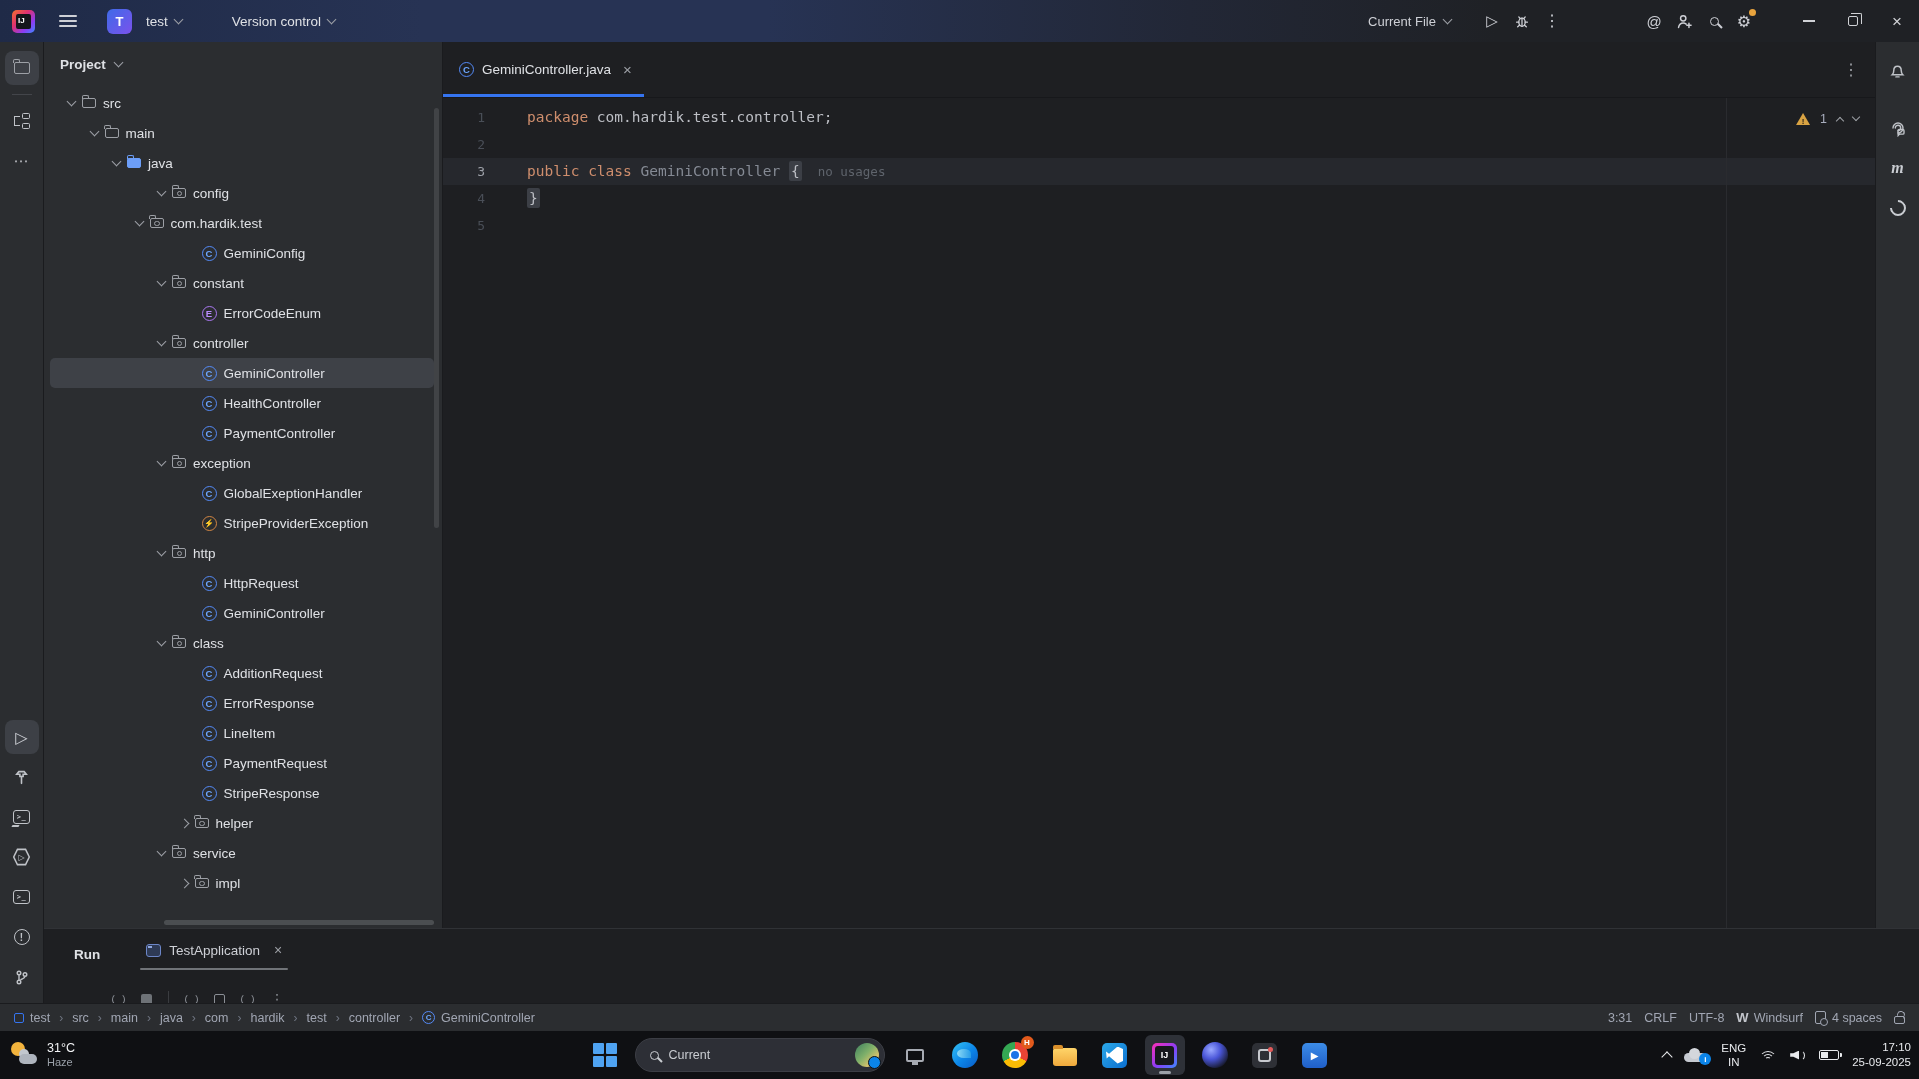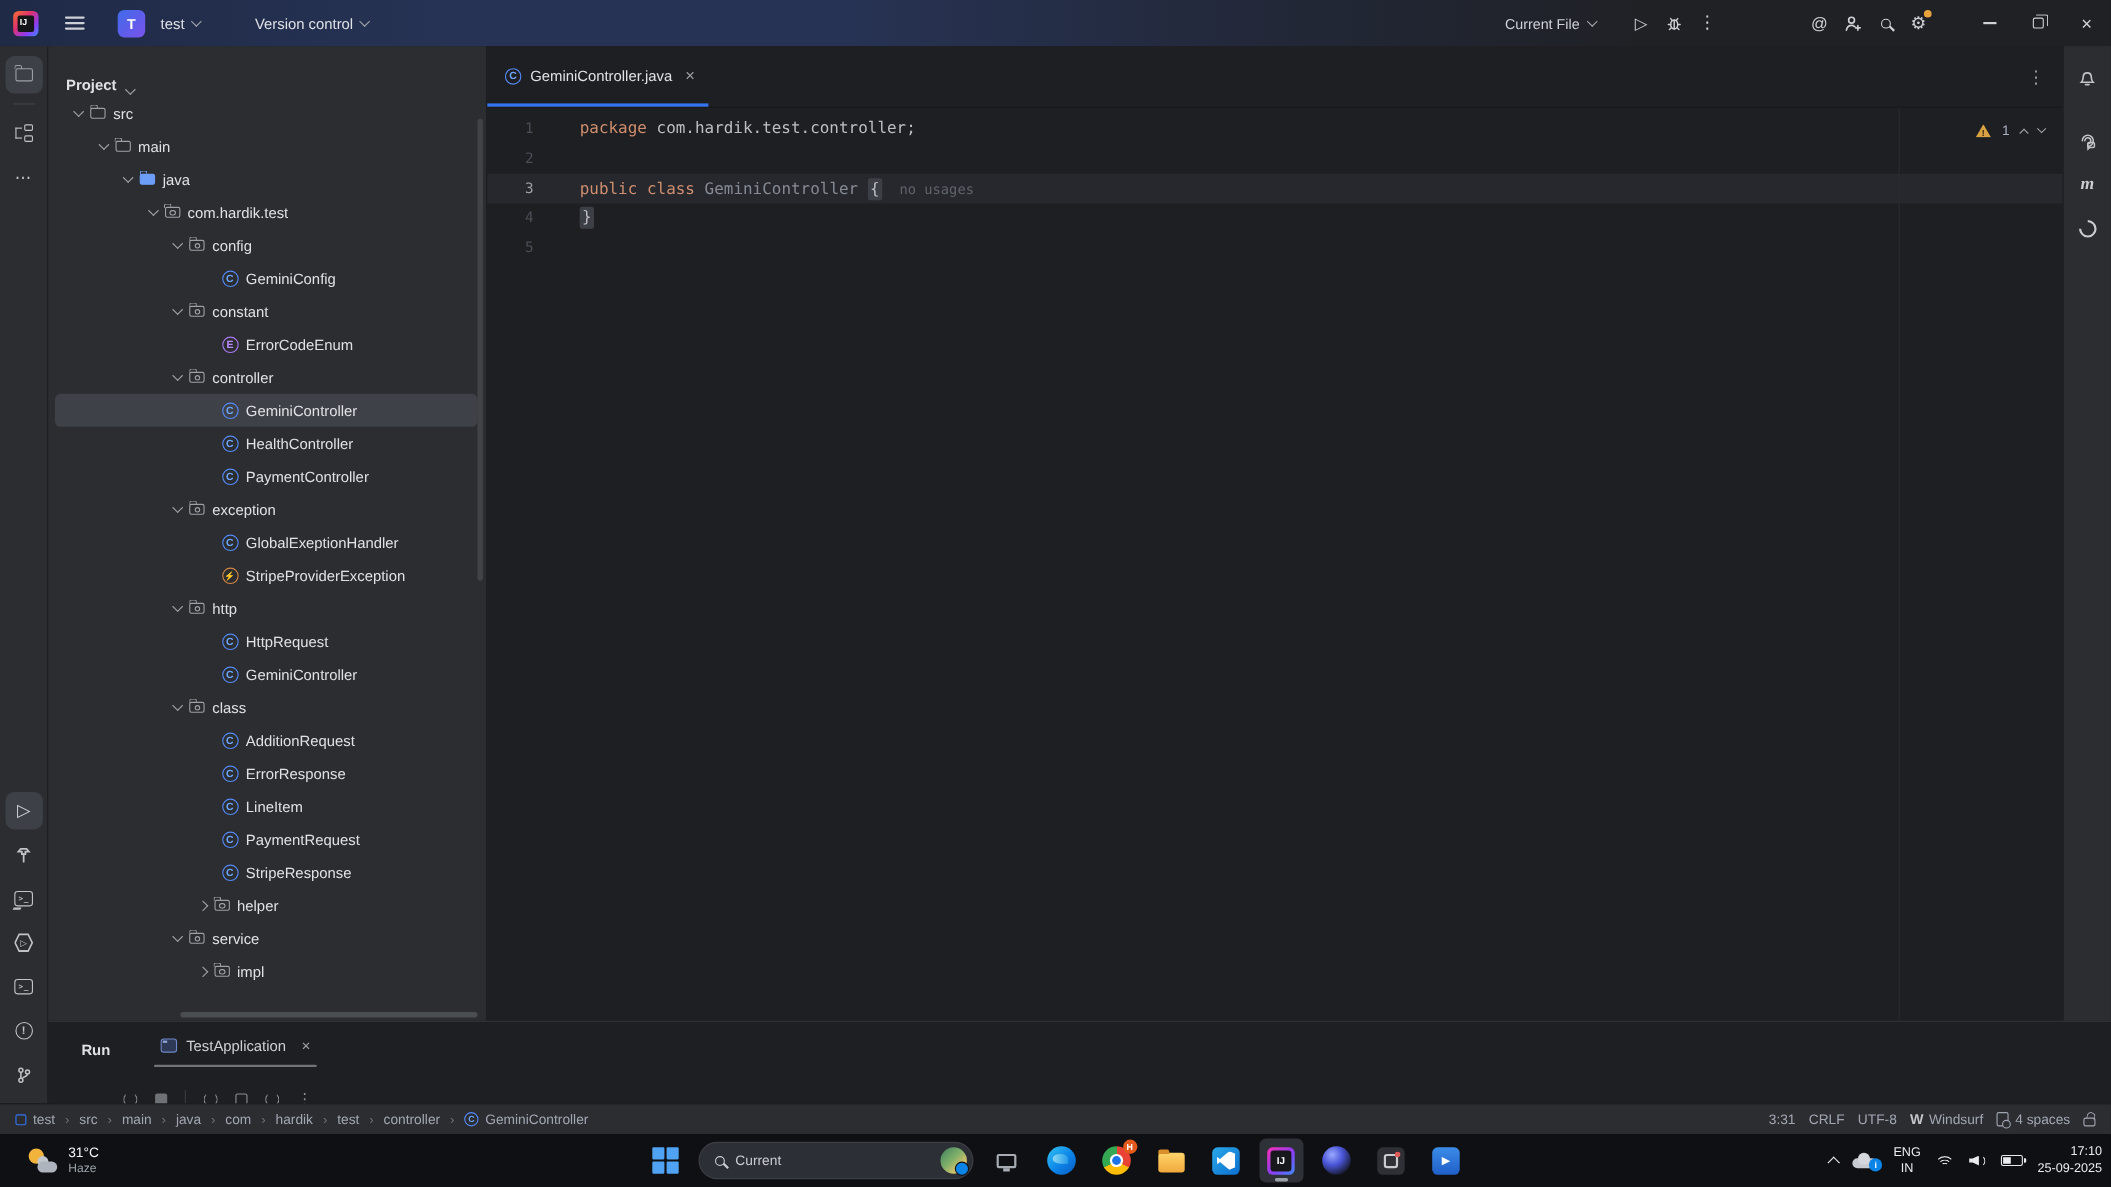--- a/index.html
+++ b/index.html
@@ -75,21 +75,21 @@
   .probl{width:16px;height:16px;border:1.6px solid #C0C3C8;border-radius:50%;display:inline-flex;align-items:center;justify-content:center;font:700 10px "Liberation Sans",sans-serif;color:#C0C3C8}
   .maven{font:italic 700 16px "Liberation Serif",serif;color:#C9CCD1}
   .gradle{width:16px;height:16px;border:2px solid #C9CCD1;border-radius:50%;border-left-color:transparent;transform:rotate(45deg);display:inline-block}
 
   
   .centercol{flex:1;display:flex;flex-direction:column;min-width:0}
   .workrow{height:886px;flex:none;display:flex;min-width:0}
 
   
   .ppanel{width:399px;flex:none;background:#2B2D30;border-right:1px solid #1A1B1E;position:relative;display:flex;flex-direction:column}
-  .pp-head{height:44px;flex:none;display:flex;align-items:flex-end;gap:9px;padding:1px 16px;font-size:13.5px;font-weight:700;color:#DFE1E5}
+  .pp-head{height:44px;flex:none;display:flex;align-items:center;gap:9px;padding:1px 16px;font-size:13.5px;font-weight:700;color:#DFE1E5}
   .tree{flex:1;overflow:hidden;padding-top:2px;position:relative}
   .trow{height:30px;display:flex;align-items:center;gap:7px;font-size:13.5px;color:#DFE1E5;white-space:nowrap;margin:0 8px 0 6px;border-radius:5px}
   .trow.sel{background:#3E4147}
   .chsp{width:14px;flex:none}
   .cir{width:15px;height:15px;border-radius:50%;display:inline-flex;align-items:center;justify-content:center;font:700 9.5px "Liberation Sans",sans-serif;flex:none}
   .cC{border:1.5px solid #548AF7;color:#6CA6FF}
   .cE{border:1.5px solid #A978F0;color:#BB8CFF}
   .cX{border:1.5px solid #D08544;color:#E8A33D;font-size:8px}
   .vscroll{position:absolute;right:3px;top:66px;width:5px;height:420px;border-radius:3px;background:#53555A;opacity:.55}
   .hscroll{position:absolute;left:120px;bottom:3px;height:5px;width:270px;border-radius:3px;background:#5A5C60;opacity:.7}
@@ -145,21 +145,21 @@
   .sright{margin-left:auto;display:flex;align-items:center;gap:12px}
   .sitem{display:flex;align-items:center;gap:6px}
   .wmark{font-weight:700;font-size:13px;color:#C2C5CB;letter-spacing:-1px}
   .docgear{position:relative;width:11px;height:13px;border:1.4px solid #A1A6B3;border-radius:2px}
   .docgear::after{content:"";position:absolute;right:-3px;bottom:-3px;width:6px;height:6px;border:1.4px solid #A1A6B3;border-radius:50%;background:#2B2D30}
   .lock{position:relative;width:11px;height:8px;border:1.5px solid #A1A6B3;border-radius:2px;margin-top:5px}
   .lock::before{content:"";position:absolute;top:-6px;right:-1px;width:6px;height:6px;border:1.5px solid #A1A6B3;border-bottom:none;border-radius:4px 4px 0 0;transform:rotate(14deg)}
 
   
   .taskbar{height:48px;flex:none;background:#0F1013;position:relative;display:flex;align-items:center;justify-content:center}
-  .weather{position:absolute;left:25px;display:flex;align-items:flex-end;gap:9px}
+  .weather{position:absolute;left:10px;display:flex;align-items:flex-start;gap:9px}
   .wicon{position:relative;width:28px;height:26px}
   .wicon .sun{position:absolute;left:1px;top:1px;width:14px;height:14px;border-radius:50%;background:#F2B33D}
   .wicon .cl1{position:absolute;right:1px;bottom:3px;width:18px;height:10px;border-radius:6px;background:#AEB4BD}
   .wicon .cl2{position:absolute;right:9px;bottom:8px;width:10px;height:10px;border-radius:50%;background:#C2C7CE}
   .wtemp{font-size:12.5px;color:#F2F3F5;line-height:1.2}
   .wdesc{font-size:11px;color:#9AA0A8;line-height:1.2}
   .tcenter{display:flex;align-items:center;gap:10px}
   .tcell{width:40px;height:40px;border-radius:6px;display:flex;align-items:center;justify-content:center;position:relative}
   .tcell.on{background:#2E3138}
   .tcell.on::after{content:"";position:absolute;bottom:1px;left:50%;width:12px;height:3px;margin-left:-6px;border-radius:2px;background:#9BA1A8}
@@ -352,29 +352,29 @@
               <div class="trow" style="padding-left: 40.5px;">
                 <span class="chev d"></span>
                 <span class="fold"></span>
                 <span>main</span>
               </div>
               <div class="trow" style="padding-left: 63px;">
                 <span class="chev d"></span>
                 <span class="fold src"></span>
                 <span>java</span>
               </div>
+              <div class="trow" style="padding-left: 108px;">
+                <span class="chev d"></span>
+                <span class="fold pkg"></span>
+                <span>config</span>
+              </div>
               <div class="trow" style="padding-left: 85.5px;">
                 <span class="chev d"></span>
                 <span class="fold pkg"></span>
                 <span>com.hardik.test</span>
-              </div>
-              <div class="trow" style="padding-left: 108px;">
-                <span class="chev d"></span>
-                <span class="fold pkg"></span>
-                <span>config</span>
               </div>
               <div class="trow" style="padding-left: 130.5px;">
                 <span class="chsp"></span>
                 <span class="cir cC">C</span>
                 <span>GeminiConfig</span>
               </div>
               <div class="trow" style="padding-left: 108px;">
                 <span class="chev d"></span>
                 <span class="fold pkg"></span>
                 <span>constant</span>

